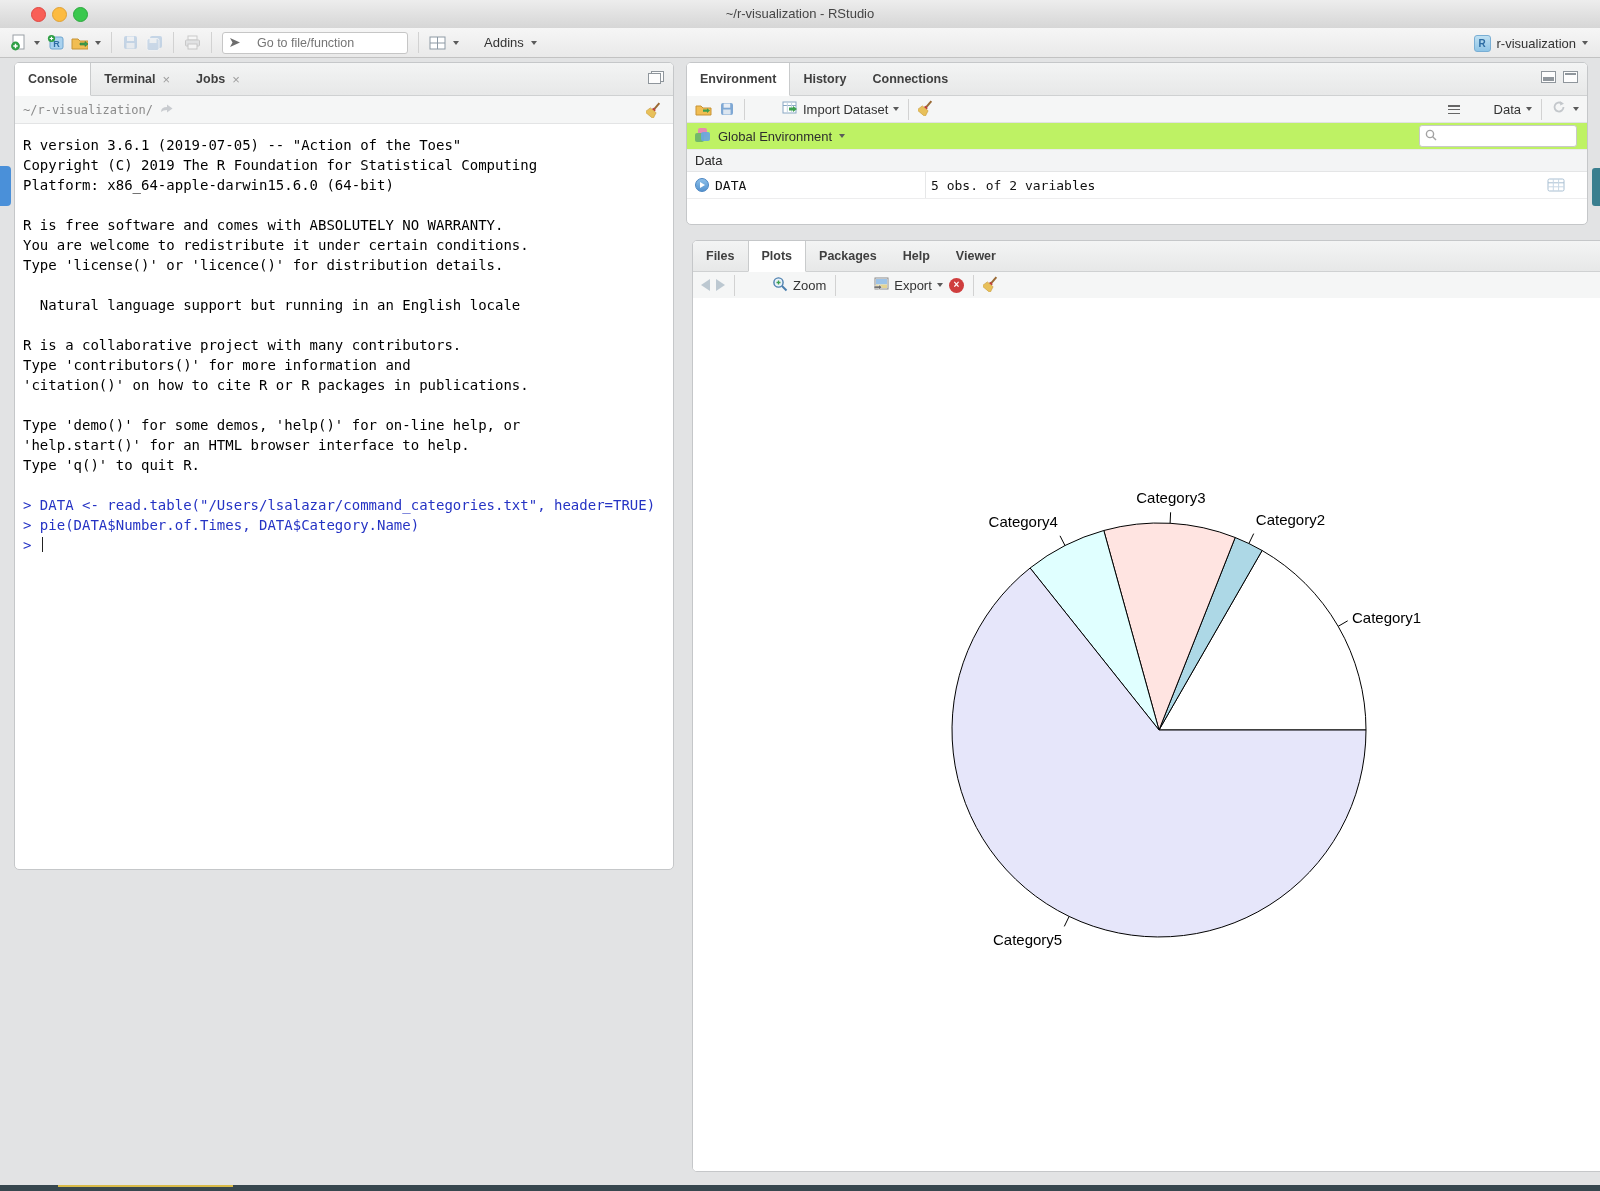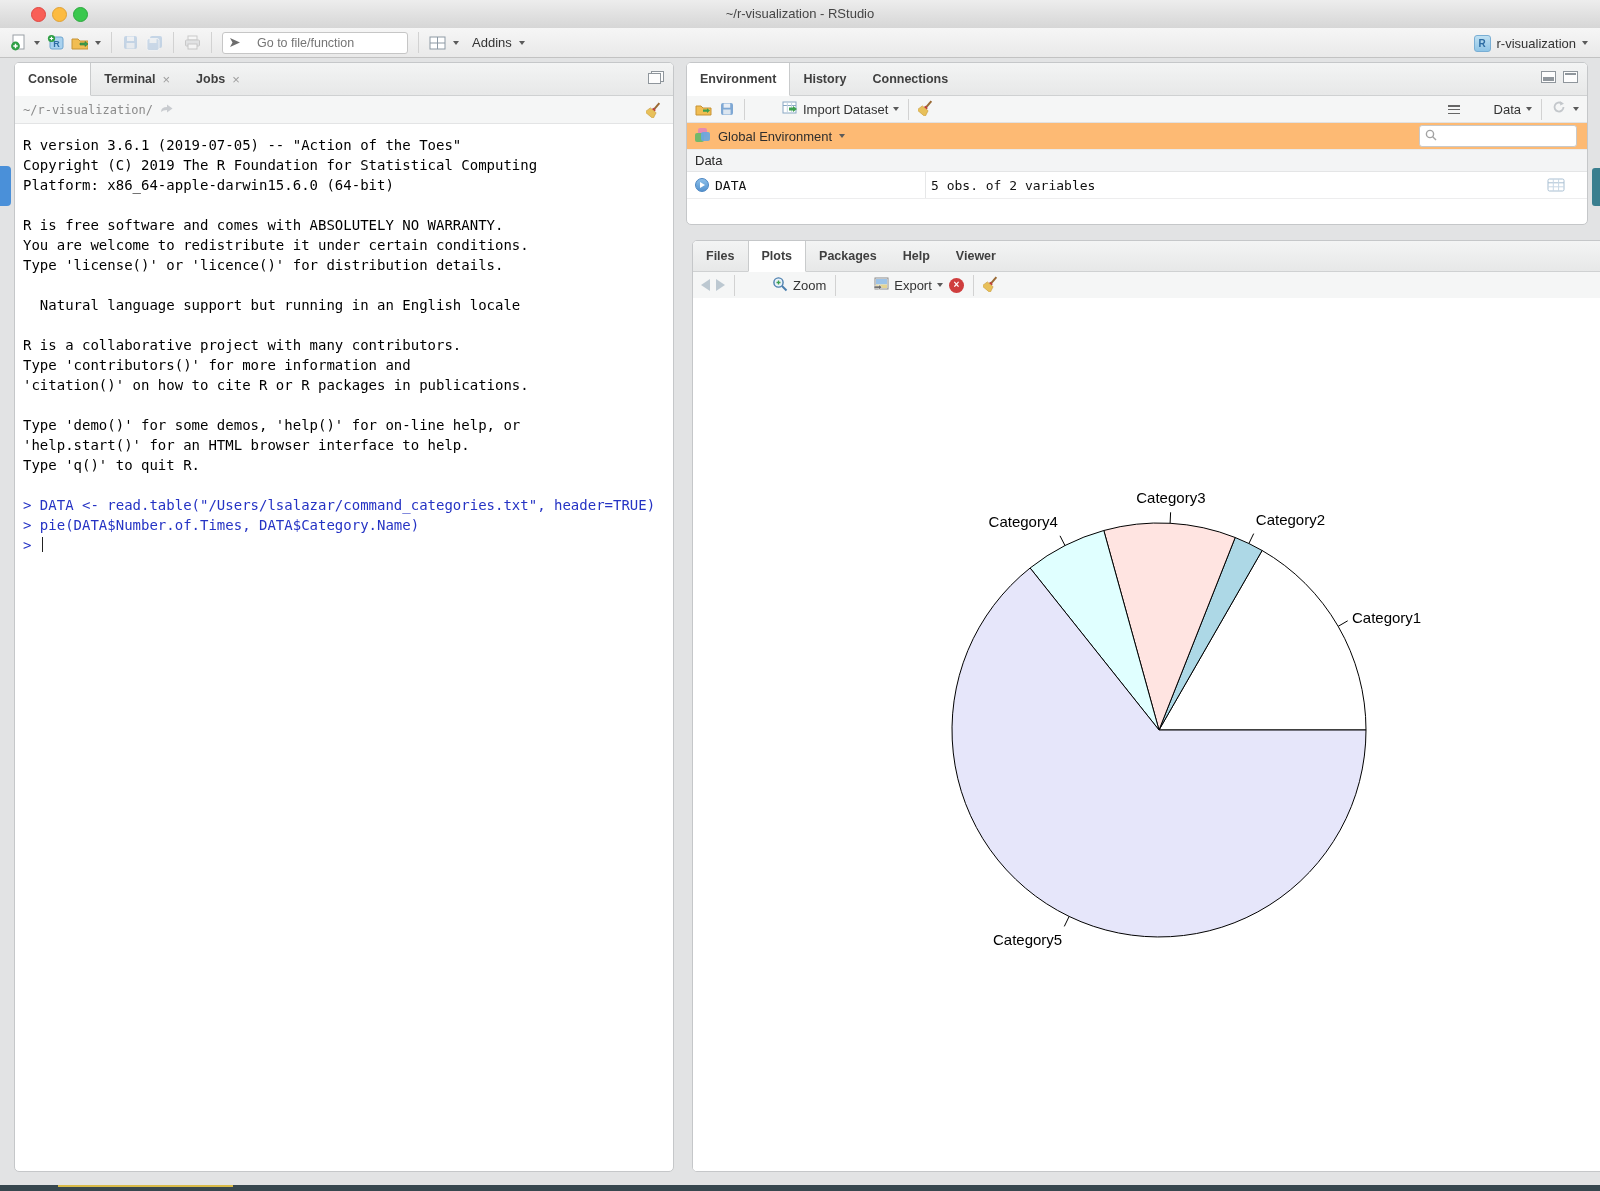--- a/index.html
+++ b/index.html
@@ -60,21 +60,21 @@
   .console-body{padding:11px 8px;font-family:"DejaVu Sans Mono",monospace;font-size:14px;
     line-height:20px;color:#000;white-space:pre;}
   .cline{height:20px;}
   .cline.input{color:#2533c4;}
   .cursor{display:inline-block;width:1.5px;height:15px;background:#222;vertical-align:-2px;margin-left:2px;}
   
   .ptoolbar{height:26px;background:#f5f6f6;border-bottom:1px solid #e1e2e3;display:flex;
     align-items:center;padding:0 8px;gap:6px;position:relative;}
   .tbtn{display:flex;align-items:center;gap:5px;font-size:13px;color:#333;padding-left:28px;}
   .right-group{position:absolute;right:8px;top:0;height:26px;display:flex;align-items:center;gap:6px;}
-  .scope-row{height:26px;background:#fdba74;border-bottom:1px solid #e9eaeb;display:flex;
+  .scope-row{height:26px;background:#bef264;border-bottom:1px solid #e9eaeb;display:flex;
     align-items:center;padding:0 8px;gap:7px;font-size:13px;color:#2e2e2e;position:relative;}
   .env-search{position:absolute;right:10px;top:2px;width:146px;height:20px;border:1px solid #c9c9c9;
     border-radius:3px;background:#fff;display:flex;align-items:center;padding:0 5px;gap:5px;}
   .env-search input{border:none;outline:none;width:110px;background:transparent;font-size:12px;}
   .data-header{height:21px;background:#f3f4f5;border-bottom:1px solid #e4e5e6;display:flex;
     align-items:center;padding:0 8px;font-size:13px;color:#262626;}
   .data-row{height:26px;border-bottom:1px solid #ededee;display:flex;align-items:center;
     font-family:"DejaVu Sans Mono",monospace;font-size:13px;color:#111;position:relative;}
   .data-row .name-cell{width:239px;display:flex;align-items:center;gap:6px;padding-left:8px;
     box-sizing:border-box;height:100%;border-right:1px solid #e6e7e8;}
@@ -170,30 +170,30 @@
   </div>
   <span class="tsep"></span>
   <span class="icon16">
     <svg width="17" height="14">
         <rect x="1" y="1" width="15" height="12" fill="#fff" stroke="#8d99a4"></rect>
         <line x1="8.5" y1="1" x2="8.5" y2="13" stroke="#8d99a4"></line>
         <line x1="1" y1="7" x2="16" y2="7" stroke="#8d99a4"></line>
       </svg>
   </span>
   <span class="dd"></span>
-  <span class="toolbar-label" style="margin-left:6px">Addins</span>
+  <span class="toolbar-label" style="margin-left:18px">Addins</span>
   <span class="dd"></span>
   <div class="project-btn">
     <span class="rcube">R</span>
     <span class="toolbar-label">r-visualization</span>
     <span class="dd"></span>
   </div>
 </div>
 
-<div class="pane" style="left:14px;top:62px;width:660px;height:1110px;">
+<div class="pane" style="left:14px;top:62px;width:660px;height:808px;">
   <div class="tabbar">
     <div class="tab active">
       <span>Console</span>
     </div>
     <div class="tab">
       <span>Terminal</span>
       <span class="x">×</span>
     </div>
     <div class="tab">
       <span>Jobs</span>

